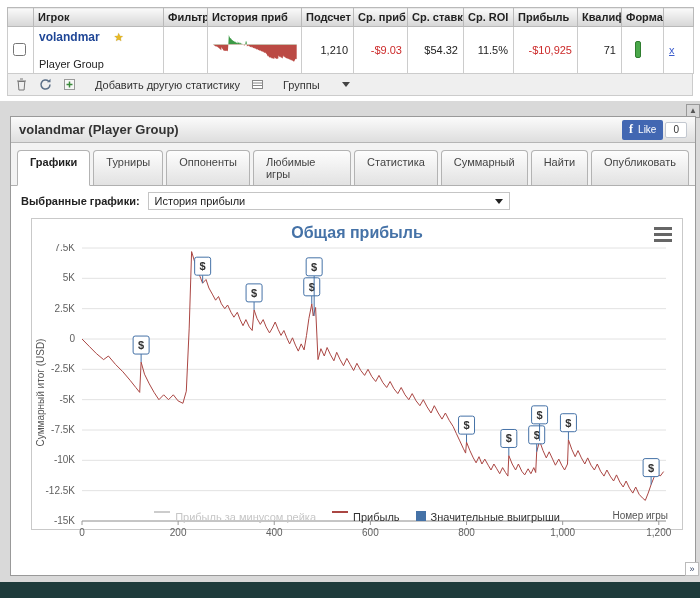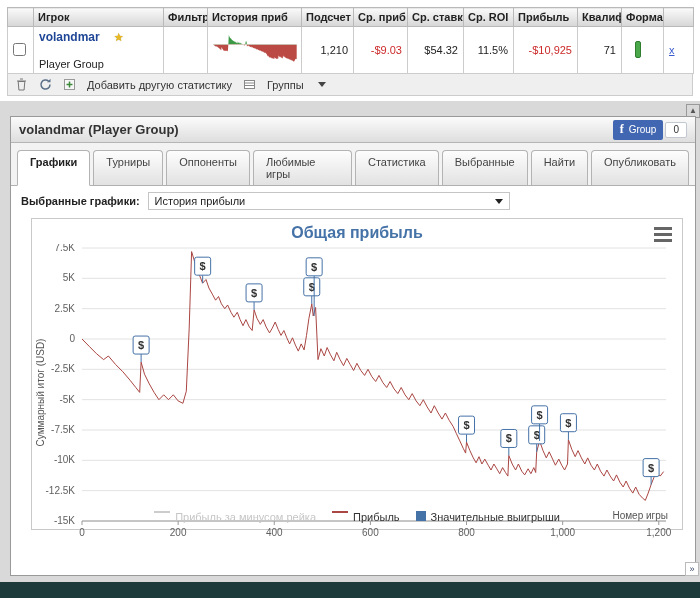--- a/index.html
+++ b/index.html
@@ -25,21 +25,21 @@
   .player-cell a { color:#1f4696; font-weight:bold; text-decoration:none; cursor:pointer; font-size:12px;}
   .pgroup { color:#222; font-size:11px; margin-top:14px; }
   .badge { color:#e8b923; text-shadow:0 0 1px #9a7b12; margin-left:14px; font-size:11px; }
   .form-bar { display:inline-block; width:6px; height:17px; background:#4aa84a; border:1px solid #2f7d2f; border-radius:2px; margin-left:8px;}
   .x-cell a { color:#3b5ccc; text-decoration:underline; cursor:pointer; }
   
   .toolbar {
     width:686px; background:#efefef; border:1px solid #ccc; border-top:none;
     display:flex; align-items:center; gap:12px; padding:4px 8px; color:#333;
   }
-  .tool-btn { display:flex; align-items:center; gap:12px; cursor:pointer; }
+  .tool-btn { display:flex; align-items:center; gap:20px; cursor:pointer; }
   .caret-sm { width:0;height:0;border-left:4px solid transparent;border-right:4px solid transparent;border-top:5px solid #444; display:inline-block; margin-left:2px;}
   
   .scroll-widget { position:absolute; top:104px; right:0; width:14px; height:14px;
     background:#d8d8d8; border:1px solid #999; color:#555; font-size:8px; line-height:12px; text-align:center; cursor:pointer;}
   .expand-widget { position:absolute; top:562px; right:1px; width:14px; height:14px;
     background:#fff; border:1px solid #bbb; color:#346; font-size:9px; line-height:12px; text-align:center; cursor:pointer;}
   
   .panel { margin:15px 4px 0 10px; background:#fff; border:1px solid #999; height:460px; position:relative; }
   .panel-header { height:26px; background:linear-gradient(#fbfbfb,#dedede);
     border-bottom:1px solid #b5b5b5; display:flex; align-items:center; justify-content:space-between; padding:4px 8px; }
@@ -182,33 +182,33 @@
   </div>
 
   <div class="scroll-widget"><span>▲</span></div>
 
   <div class="panel">
     <div class="panel-header">
       <span class="panel-title">volandmar (Player Group)</span>
       <span class="fb-widget">
         <span class="fb-like">
           <span class="fb-f">f</span>
-          <span>Group</span>
+          <span>Like</span>
         </span>
         <span class="fb-count">0</span>
       </span>
     </div>
 
     <div class="tabs-row">
       <span class="tab active">Графики</span>
       <span class="tab">Турниры</span>
       <span class="tab">Оппоненты</span>
       <span class="tab">Любимые игры</span>
       <span class="tab">Статистика</span>
-      <span class="tab">Выбранные</span>
+      <span class="tab">Суммарный</span>
       <span class="tab">Найти</span>
       <span class="tab">Опубликовать</span>
     </div>
 
     <div class="select-row">
       <span class="sel-label">Выбранные графики:</span>
       <span class="select-box">
         <span>История прибыли</span>
         <span class="caret"></span>
       </span>

